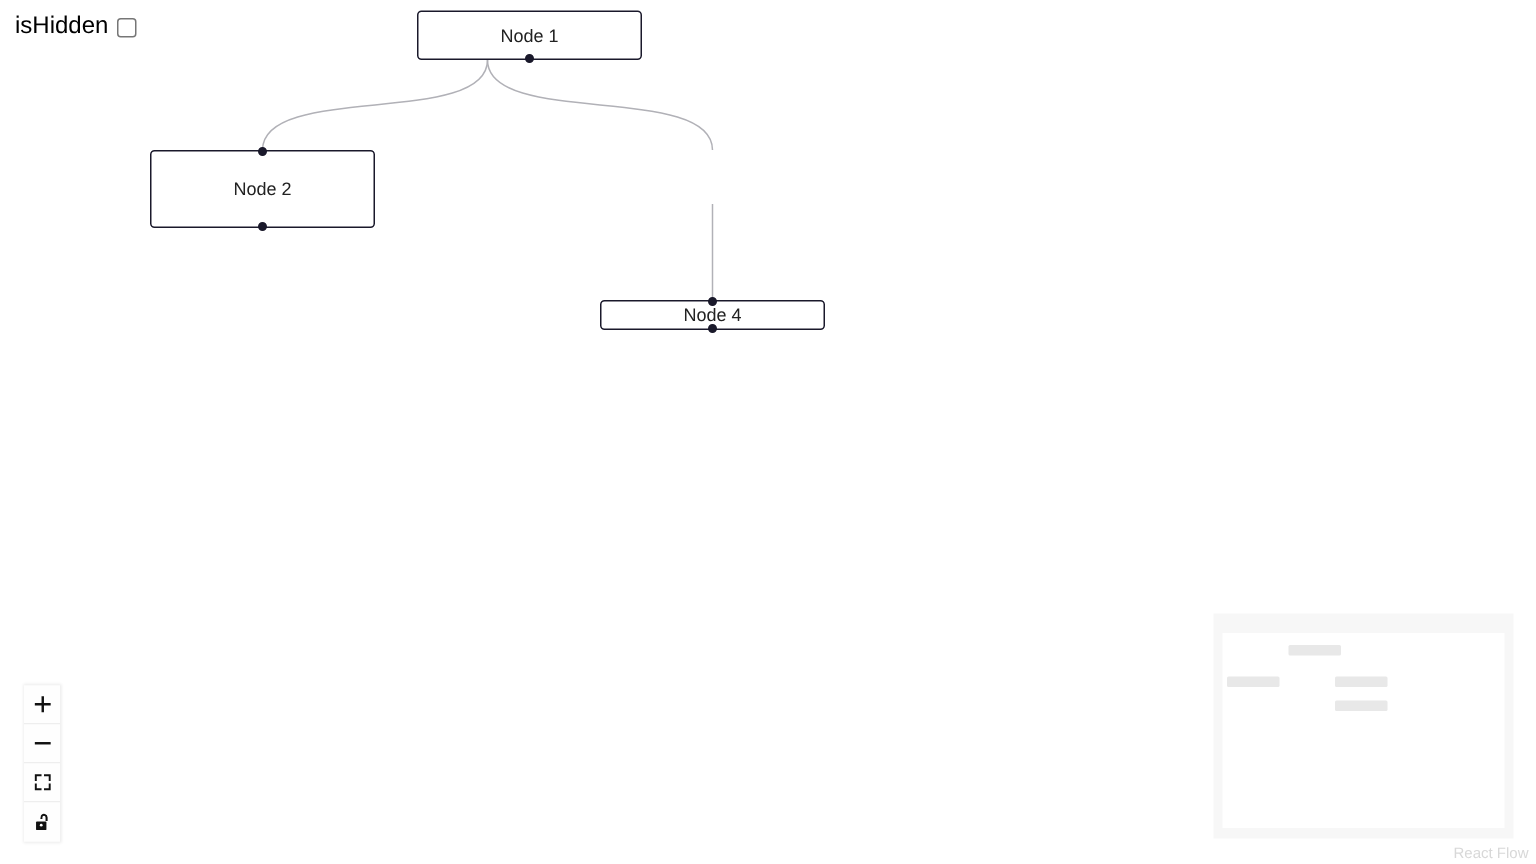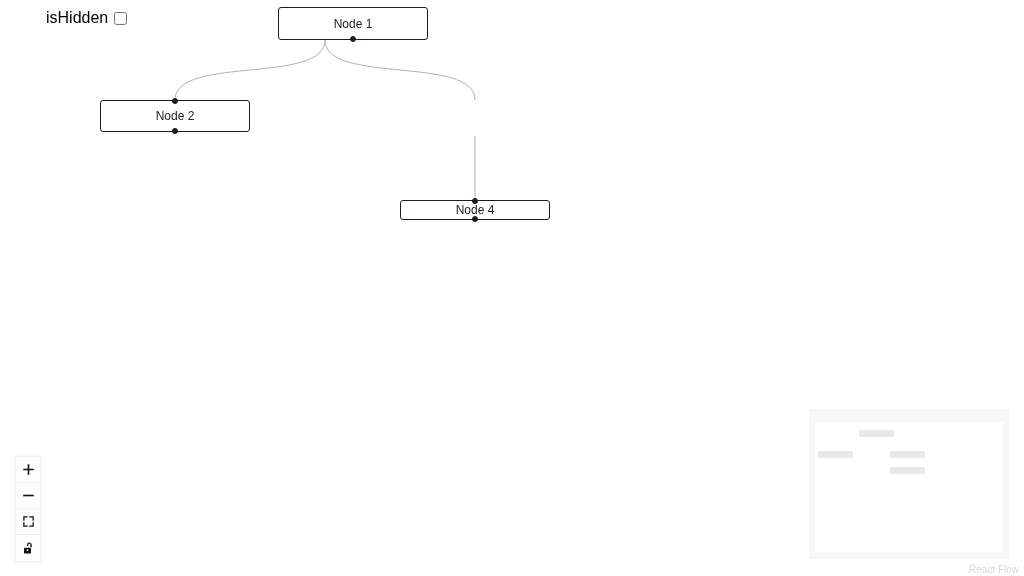--- a/index.html
+++ b/index.html
@@ -89,21 +89,20 @@
     z-index: 5;
     display: flex;
     align-items: center;
     gap: 6px;
     font-size: 16px;
     color: #000000;
   }
   #panel-top-left label {
     user-select: none;
     line-height: 1;
-    margin-left: 36px;
   }
   #ishidden-checkbox {
     width: 13px;
     height: 13px;
     margin: 0;
     cursor: pointer;
   }
 
   
   #controls {
@@ -174,21 +173,21 @@
     <path class="edge-path" d="M 475 136 L 475 200" style="stroke: rgb(177, 177, 183);"></path>
   </svg>
 
   <div id="nodes-layer">
 
     <div class="rf-node" style="left: 250px; top: 7px; width: 150px; height: 33px; margin-left: 28px;">
       <span class="rf-handle bottom"></span>
       <span class="rf-node-label">Node 1</span>
     </div>
 
-    <div class="rf-node" style="left: 100px; top: 100px; width: 150px; height: 32px;">
+    <div class="rf-node" style="left: 100px; top: 100px; width: 150px; height: 52px;">
       <span class="rf-handle top"></span>
       <span class="rf-node-label">Node 2</span>
       <span class="rf-handle bottom"></span>
     </div>
 
 
     <div class="rf-node" style="left: 400px; top: 200px; width: 150px; height: 20px;">
       <span class="rf-handle top"></span>
       <span class="rf-node-label">Node 4</span>
       <span class="rf-handle bottom"></span>

